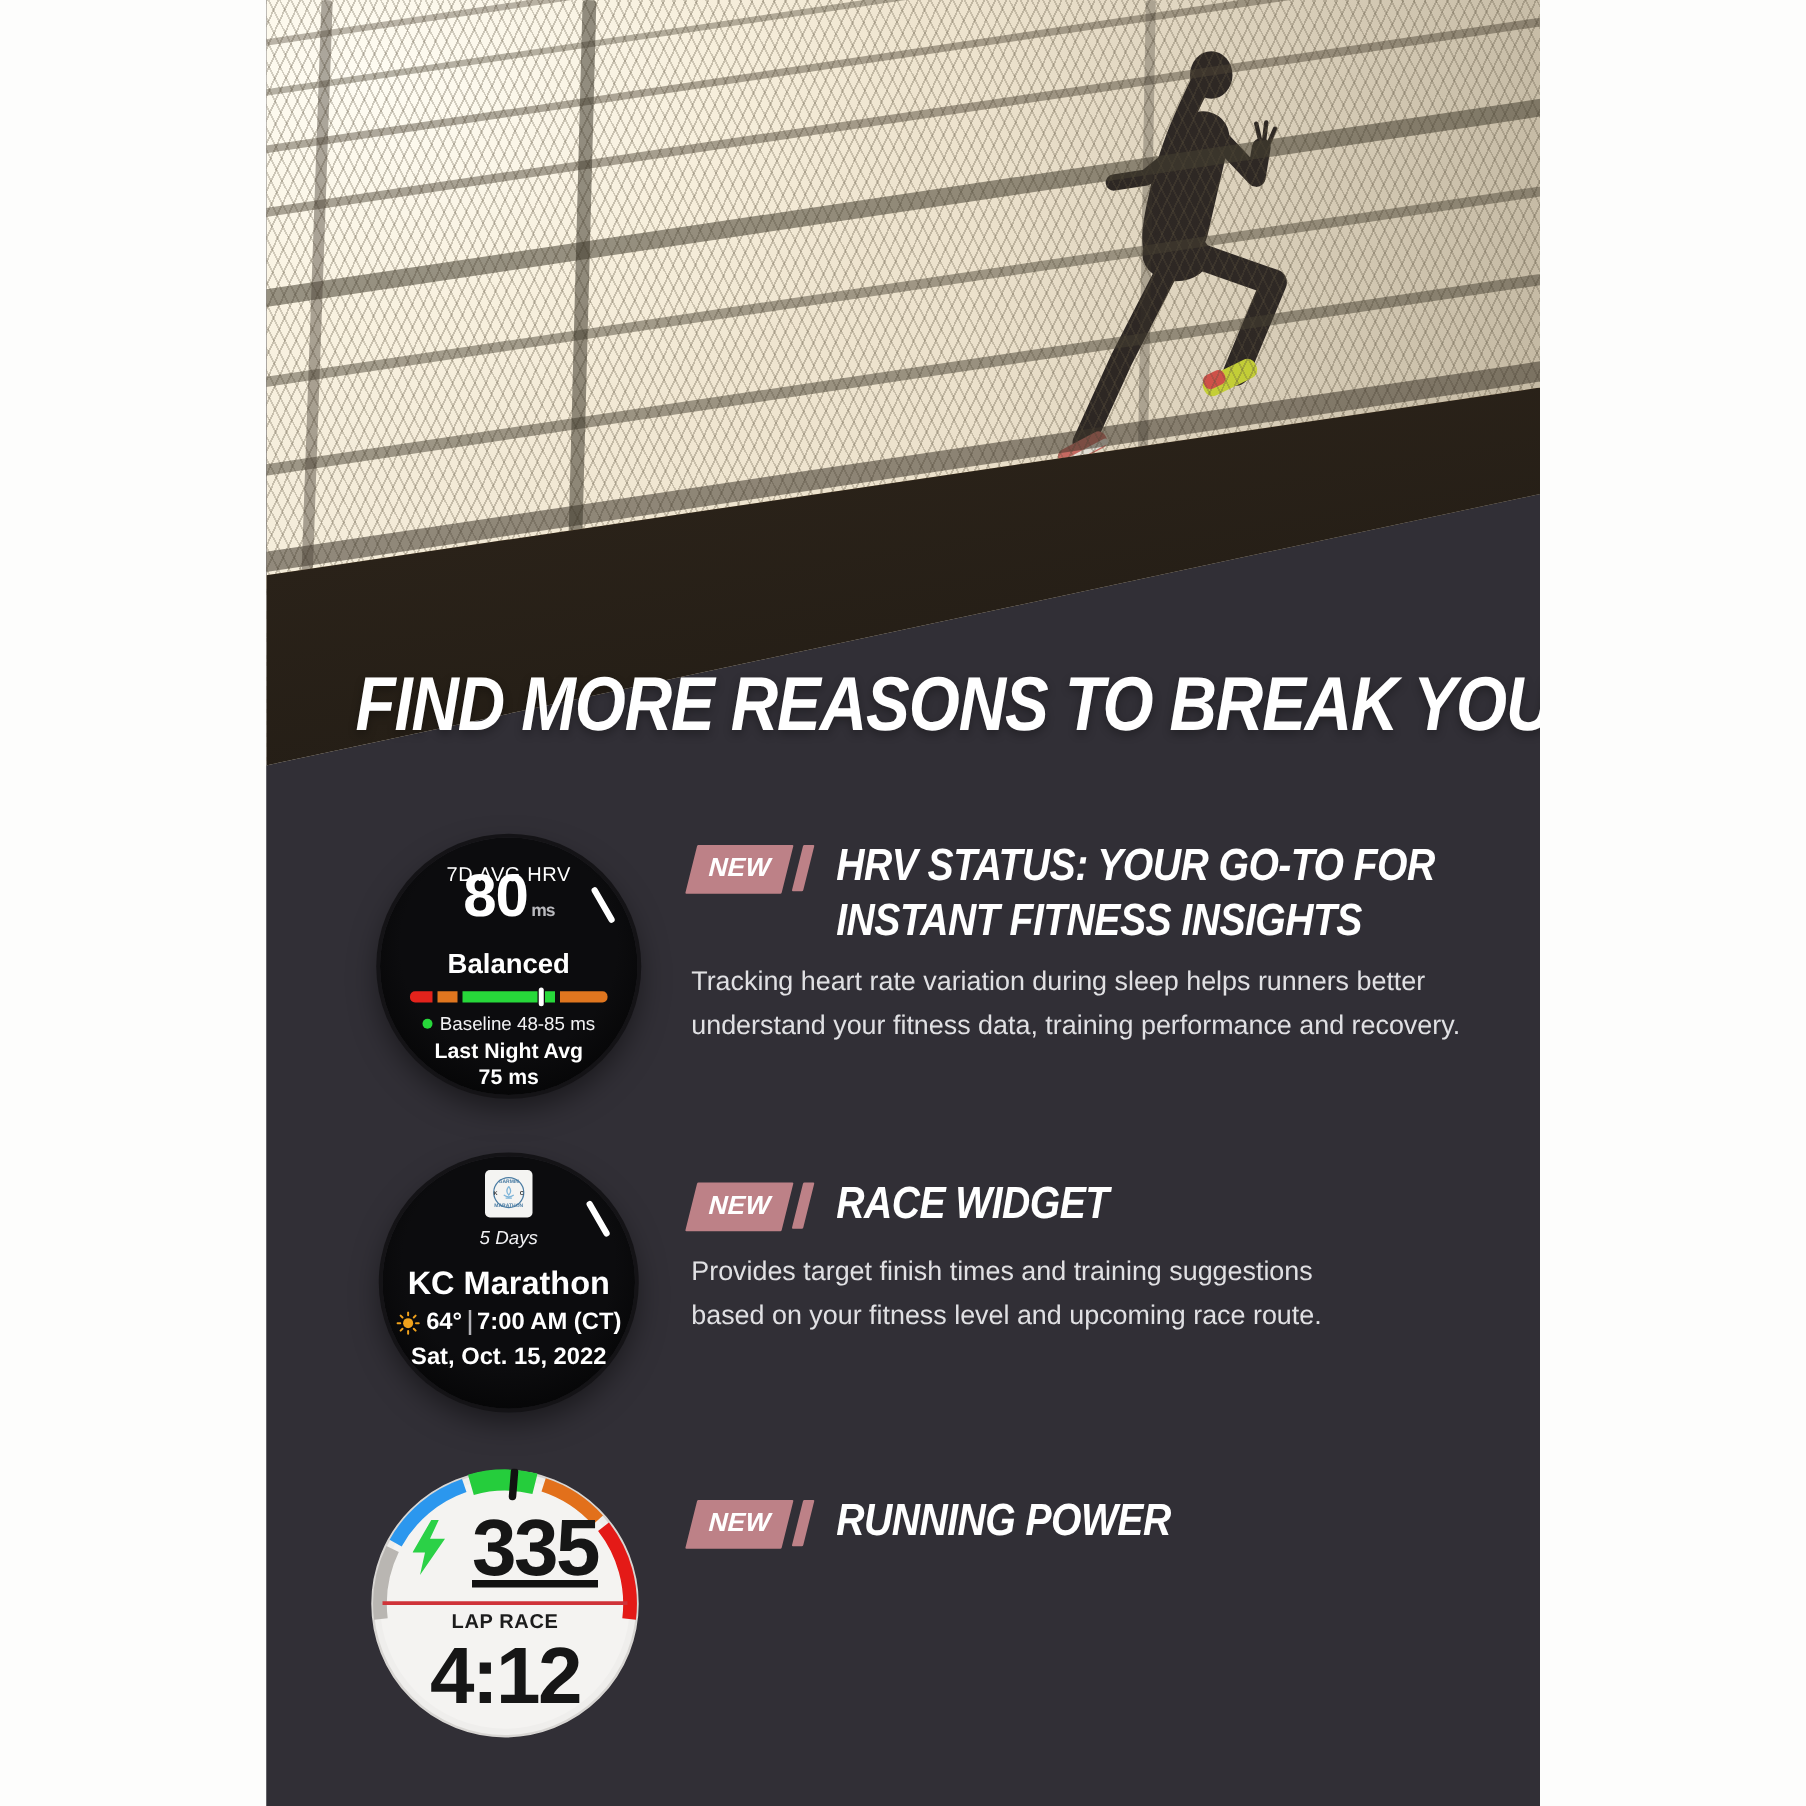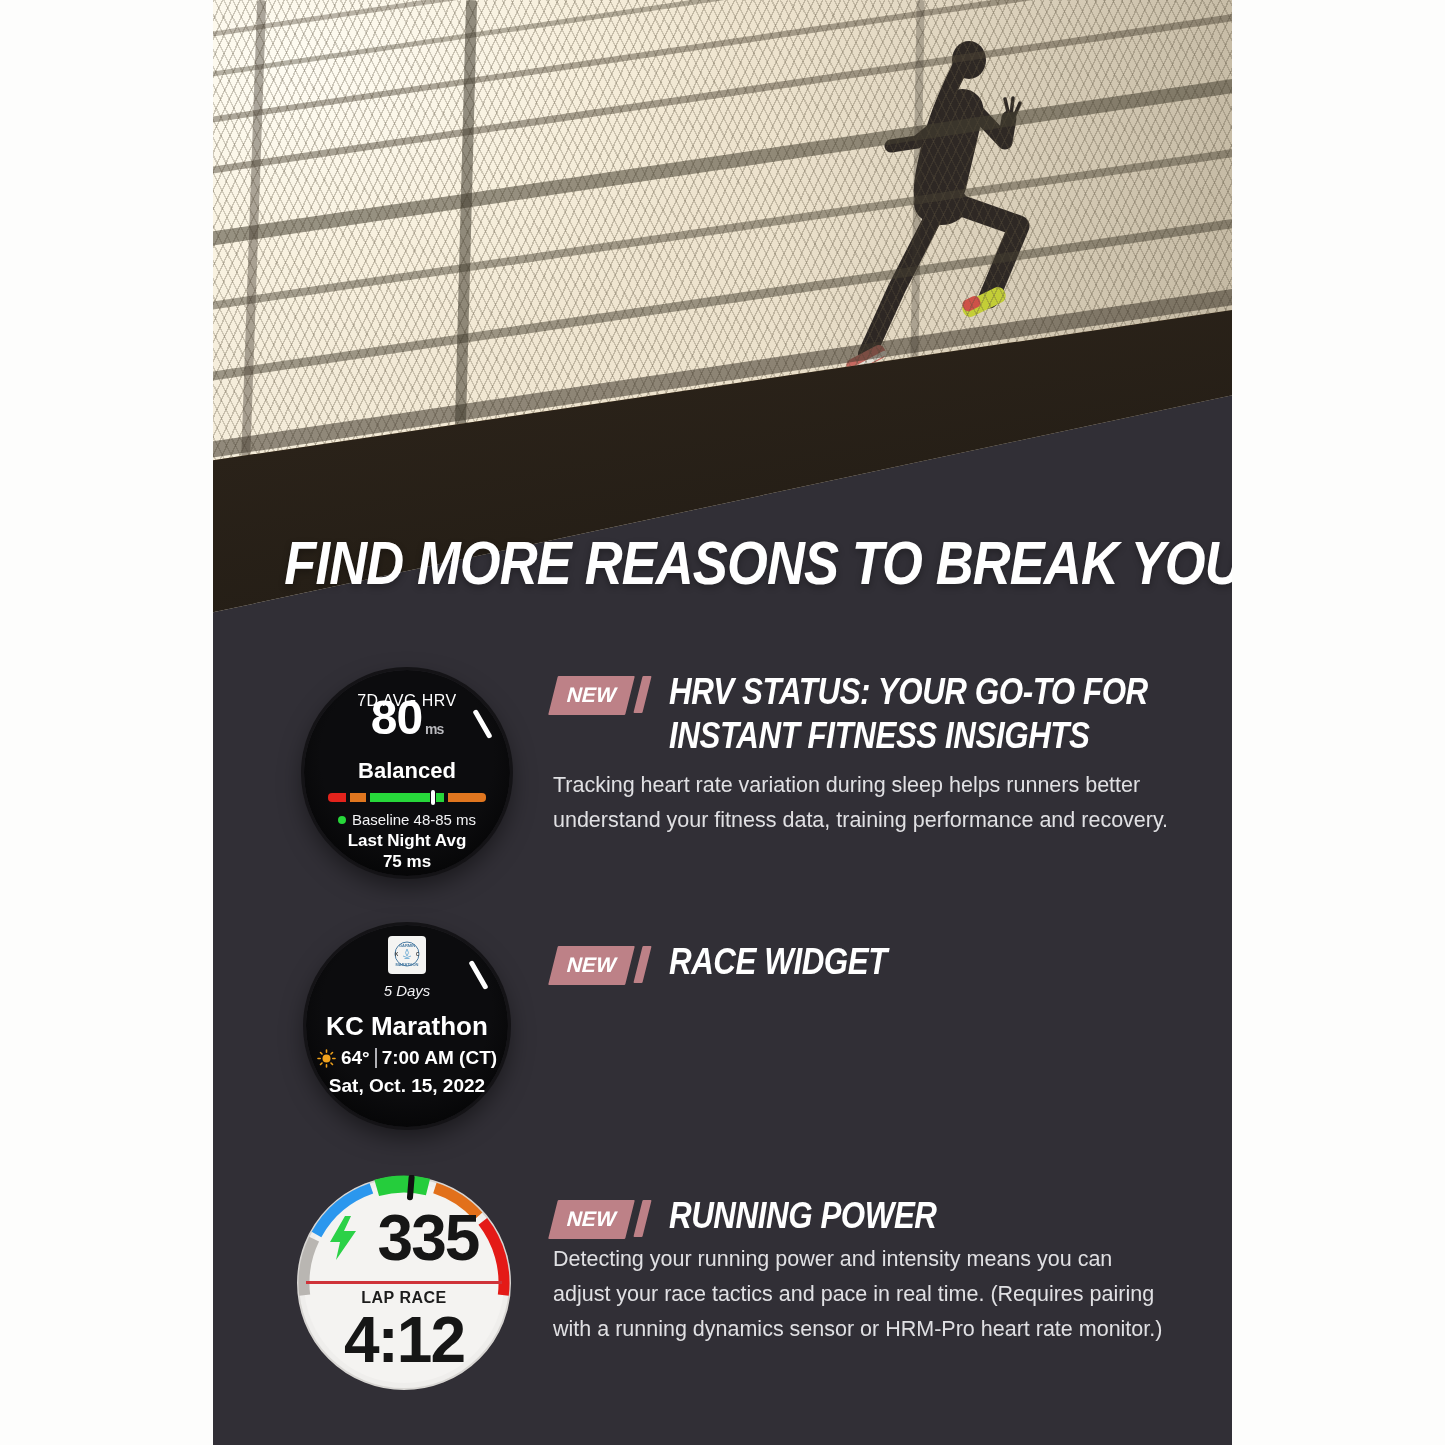--- a/index.html
+++ b/index.html
@@ -64,21 +64,21 @@
   .w2 .days{top:57px;font-size:15px;font-style:italic;color:#f0f0f2;}
   .w2 .race{top:86px;font-size:26px;font-weight:700;}
   .w2 .wx{top:122px;font-size:19px;font-weight:700;display:flex;justify-content:center;align-items:center;gap:5px;}
   .w2 .wx .vdiv{width:2px;height:20px;background:#cfcfd3;opacity:.85;}
   .w2 .date{top:150px;font-size:19px;font-weight:700;}
 
   
   .w3{position:absolute;left:85px;top:1177px;width:212px;height:212px;}
   .w3 svg.ring{position:absolute;inset:-2px;}
   .w3 .ctr{position:absolute;left:0;right:0;text-align:center;color:#111;}
-  .w3 .prow{top:24px;display:flex;justify-content:center;align-items:center;gap:20px;}
+  .w3 .prow{top:24px;display:flex;justify-content:center;align-items:center;gap:20px;text-decoration:underline;}
   .w3 .pval{font-size:64px;font-weight:700;letter-spacing:-2px;color:#161616;}
   .w3 .rdiv{position:absolute;top:104px;left:50%;transform:translateX(-50%);width:196px;height:2.5px;background:var(--lap_divider_red);}
   .w3 .ltl{top:112px;font-size:16px;font-weight:700;letter-spacing:.5px;color:#1c1c1c;}
   .w3 .ltv{top:126px;font-size:64px;font-weight:700;letter-spacing:-2px;color:#161616;}
 
   
   .head-row{position:absolute;left:340px;display:flex;align-items:flex-start;}
   .new-badge{display:inline-block;background:var(--accent_pink);color:#fff;
         font-size:21px;font-weight:700;padding:7px 14px 8px;transform:skewX(-14deg);border-radius:1px;}
   .new-slash{display:inline-block;width:9px;height:37px;background:var(--accent_pink);transform:skewX(-14deg);margin-left:8px;border-radius:1px;}
@@ -190,20 +190,22 @@
         <span>7:00 AM (CT)</span>
       </div>
       <div class="ctr date">Sat, Oct. 15, 2022</div>
     </div>
 
     <div class="head-row" style="top:946px;">
       <span class="new-badge">NEW</span>
       <span class="new-slash"></span>
       <div class="headings">RACE WIDGET</div>
     </div>
+    <p class="body-txt" style="top:1000px;">Provides target finish times and training suggestions
+based on your fitness level and upcoming race route.</p>
 
     <div class="w3">
       <svg class="ring" viewBox="0 0 216 216">
         <circle cx="108" cy="108" r="106" fill="#efeeec"></circle>
         <circle cx="108" cy="108" r="106" fill="none" stroke="#d8d6d3" stroke-width="2"></circle>
         <circle cx="108" cy="108" r="100" fill="#f4f3f1"></circle>
         <path d="M 8.7 120.2 A 100 100 0 0 1 18.1 64.2" stroke="var(--ring_gray)" stroke-width="11" fill="none"></path>
         <path d="M 20.5 59.5 A 100 100 0 0 1 75.4 13.4" stroke="var(--ring_blue)" stroke-width="11" fill="none"></path>
         <path d="M 80.7 12.9 A 99 99 0 0 1 132 12" stroke="var(--ring_green)" stroke-width="17" fill="none"></path>
         <path d="M 114 22.2 L 115.6 2.5" stroke="#111" stroke-width="6" stroke-linecap="round"></path>
@@ -219,18 +221,15 @@
       <div class="rdiv"></div>
       <div class="ctr ltl">LAP RACE</div>
       <div class="ctr ltv">4:12</div>
     </div>
 
     <div class="head-row" style="top:1200px;">
       <span class="new-badge">NEW</span>
       <span class="new-slash"></span>
       <div class="headings">RUNNING POWER</div>
     </div>
-    <p class="body-txt" style="top:1242px;">Detecting your running power and intensity means you can
-adjust your race tactics and pace in real time. (Requires pairing
-with a running dynamics sensor or HRM-Pro heart rate monitor.)</p>
 
   </div>
 </div>
 
 </body></html>

